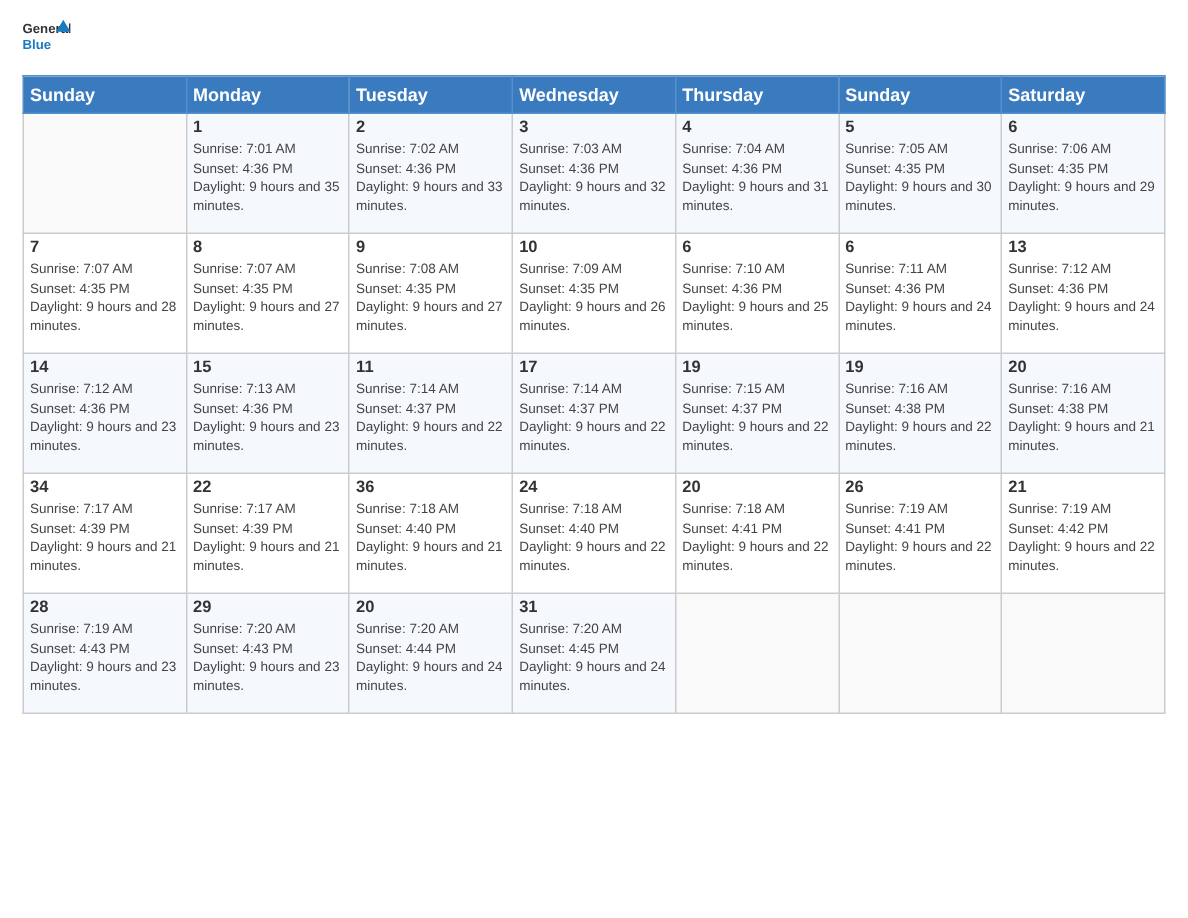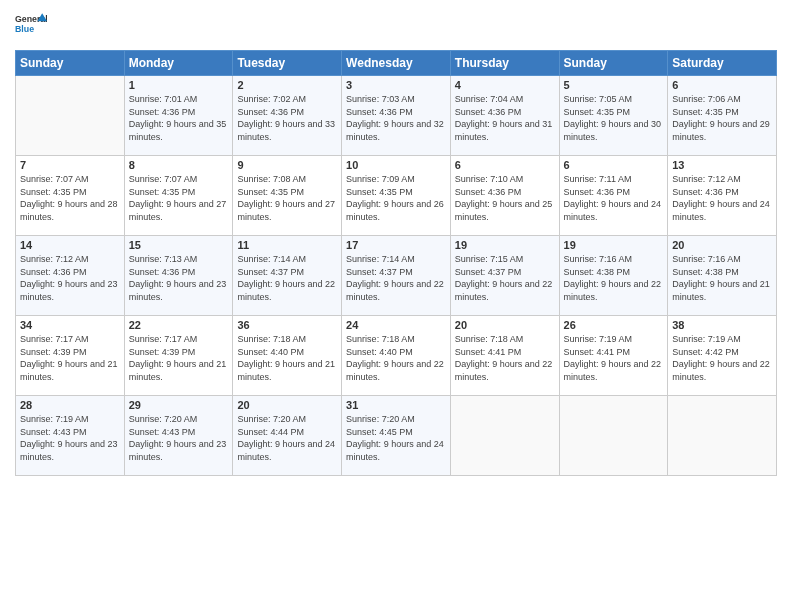--- a/index.html
+++ b/index.html
@@ -227,21 +227,21 @@
           </td>
           <td>
             <span class="day-num">20</span>
             <div class="day-info">Sunrise: 7:18 AM<br>Sunset: 4:41 PM<br>Daylight: 9 hours and 22 minutes.</div>
           </td>
           <td>
             <span class="day-num">26</span>
             <div class="day-info">Sunrise: 7:19 AM<br>Sunset: 4:41 PM<br>Daylight: 9 hours and 22 minutes.</div>
           </td>
           <td>
-            <span class="day-num">38</span>
+            <span class="day-num">21</span>
             <div class="day-info">Sunrise: 7:19 AM<br>Sunset: 4:42 PM<br>Daylight: 9 hours and 22 minutes.</div>
           </td>
         </tr>
         <tr>
           <td>
             <span class="day-num">28</span>
             <div class="day-info">Sunrise: 7:19 AM<br>Sunset: 4:43 PM<br>Daylight: 9 hours and 23 minutes.</div>
           </td>
           <td>
             <span class="day-num">29</span>

